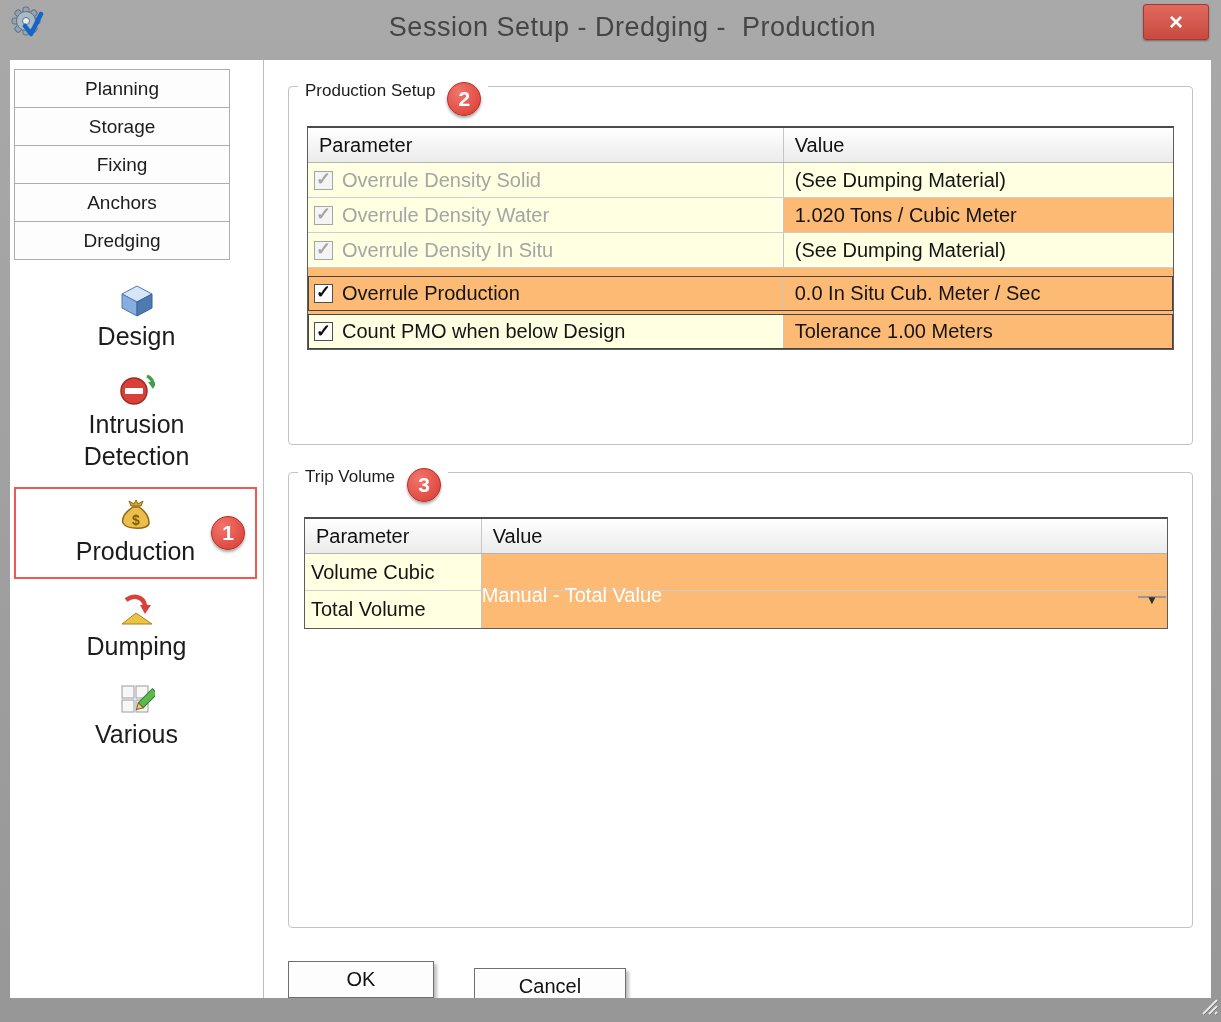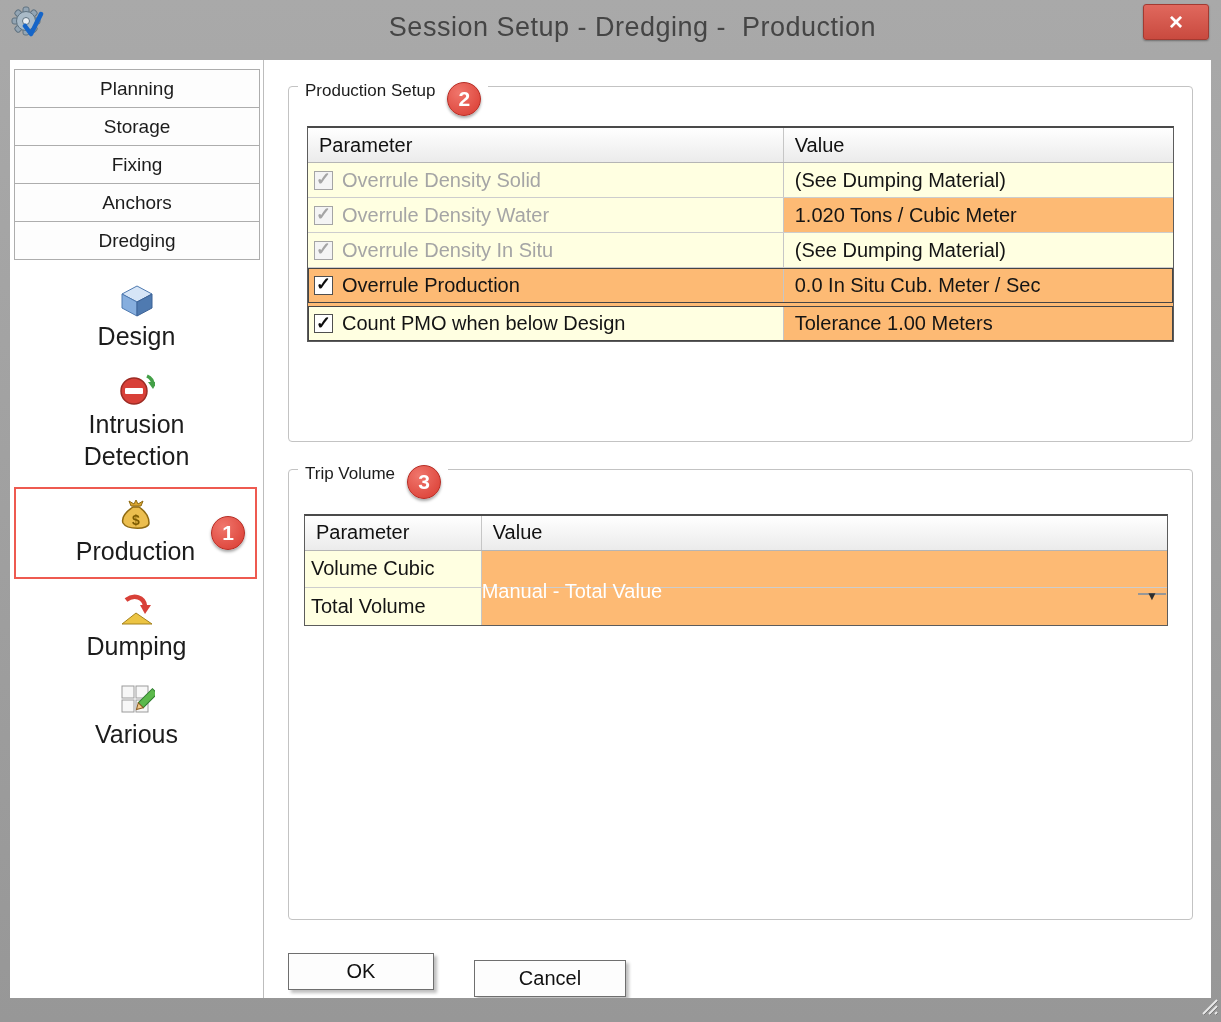--- a/index.html
+++ b/index.html
@@ -29,21 +29,21 @@
 
   
   .bodyarea {
     position: absolute; top: 60px; left: 10px; right: 10px; bottom: 24px;
     background: #fff; display: flex; overflow: hidden;
   }
 
   
   .sidebar { width: 254px; border-right: 1px solid #bdbdbd; padding-top: 9px; flex: none; }
   .cat-btn {
-    display: block; width: 246px; height: 39px; margin-left: 4px; margin-top: -1px;
+    display: block; width: 216px; height: 39px; margin-left: 4px; margin-top: -1px;
     background: #fdfdfd; border: 1px solid #adadad;
     font-family: "Liberation Sans", sans-serif; font-size: 19px; color: #1c1c1c;
     text-align: center; cursor: pointer;
   }
   .cat-btn:first-child { margin-top: 0; }
 
   .subitems { margin-top: 14px; display: flex; flex-direction: column; align-items: stretch; }
   .subitem {
     position: relative; text-align: center; padding: 6px 4px 7px 4px;
     margin: 3px 6px; cursor: pointer;
@@ -58,21 +58,21 @@
     background: radial-gradient(circle at 35% 30%, #f0766c, #d93a30);
     border: 1px solid #b52c24; color: #fff;
     font-size: 21px; font-weight: bold;
     display: inline-flex; align-items: center; justify-content: center;
     box-shadow: 0 2px 3px rgba(0,0,0,.35); flex: none;
   }
   .badge-in-item { position: absolute; right: 10px; top: 50%; transform: translateY(-50%); }
   .badge-in-legend { position: relative; top: 8px; }
 
   
-  .main { flex: 1; padding: 26px 18px 8px 24px; display: flex; flex-direction: column; gap: 7px; }
+  .main { flex: 1; padding: 26px 18px 0 24px; display: flex; flex-direction: column; gap: 7px; }
 
   .groupbox { position: relative; border: 1px solid #c3c3c3; border-radius: 4px; }
   .gb-production { height: 374px; }
   .gb-trip { height: 474px; margin-top: 20px; }
   .legend {
     position: absolute; top: -13px; left: 9px; background: #fff; padding: 0 7px;
     display: flex; align-items: center; gap: 12px; font-size: 17px; color: #1c1c1c;
   }
 
   
@@ -85,21 +85,21 @@
   .col-value { flex: 1; }
 
   .row { display: flex; height: 35px; border-bottom: 1px solid #cdcdcd; }
   .gb-trip .row { height: 37px; }
   .row:last-child { border-bottom: none; }
   .cell { display: flex; align-items: center; font-size: 20px; color: #141414; }
   .cell.param { gap: 9px; padding-left: 6px; }
   .cell.value { padding-left: 11px; }
   .cream { background: #ffffe1; }
   .dis { color: #a5a5a5; }
-  .row.hl { outline: 1.5px solid #454545; outline-offset: -1.5px; }
+  .row.hl { outline: 1.5px solid #454545; outline-offset: -1.5px; margin-top: 8px; }
   .row.gap { margin-top: 3px; }
 
   
   .cb {
     width: 19px; height: 19px; border: 1px solid #8a8a8a; background: #fff;
     display: inline-flex; align-items: center; justify-content: center; flex: none; cursor: pointer;
   }
   .cb::after { content: "✓"; font-size: 18px; font-weight: bold; line-height: 1; margin-top: -2px; }
   .cb-dis { border-color: #a5a5a5; background: #f4f4f4; color: #a5a5a5; }
   .cb-on { border-color: #4f4f4f; color: #0d0d0d; }

